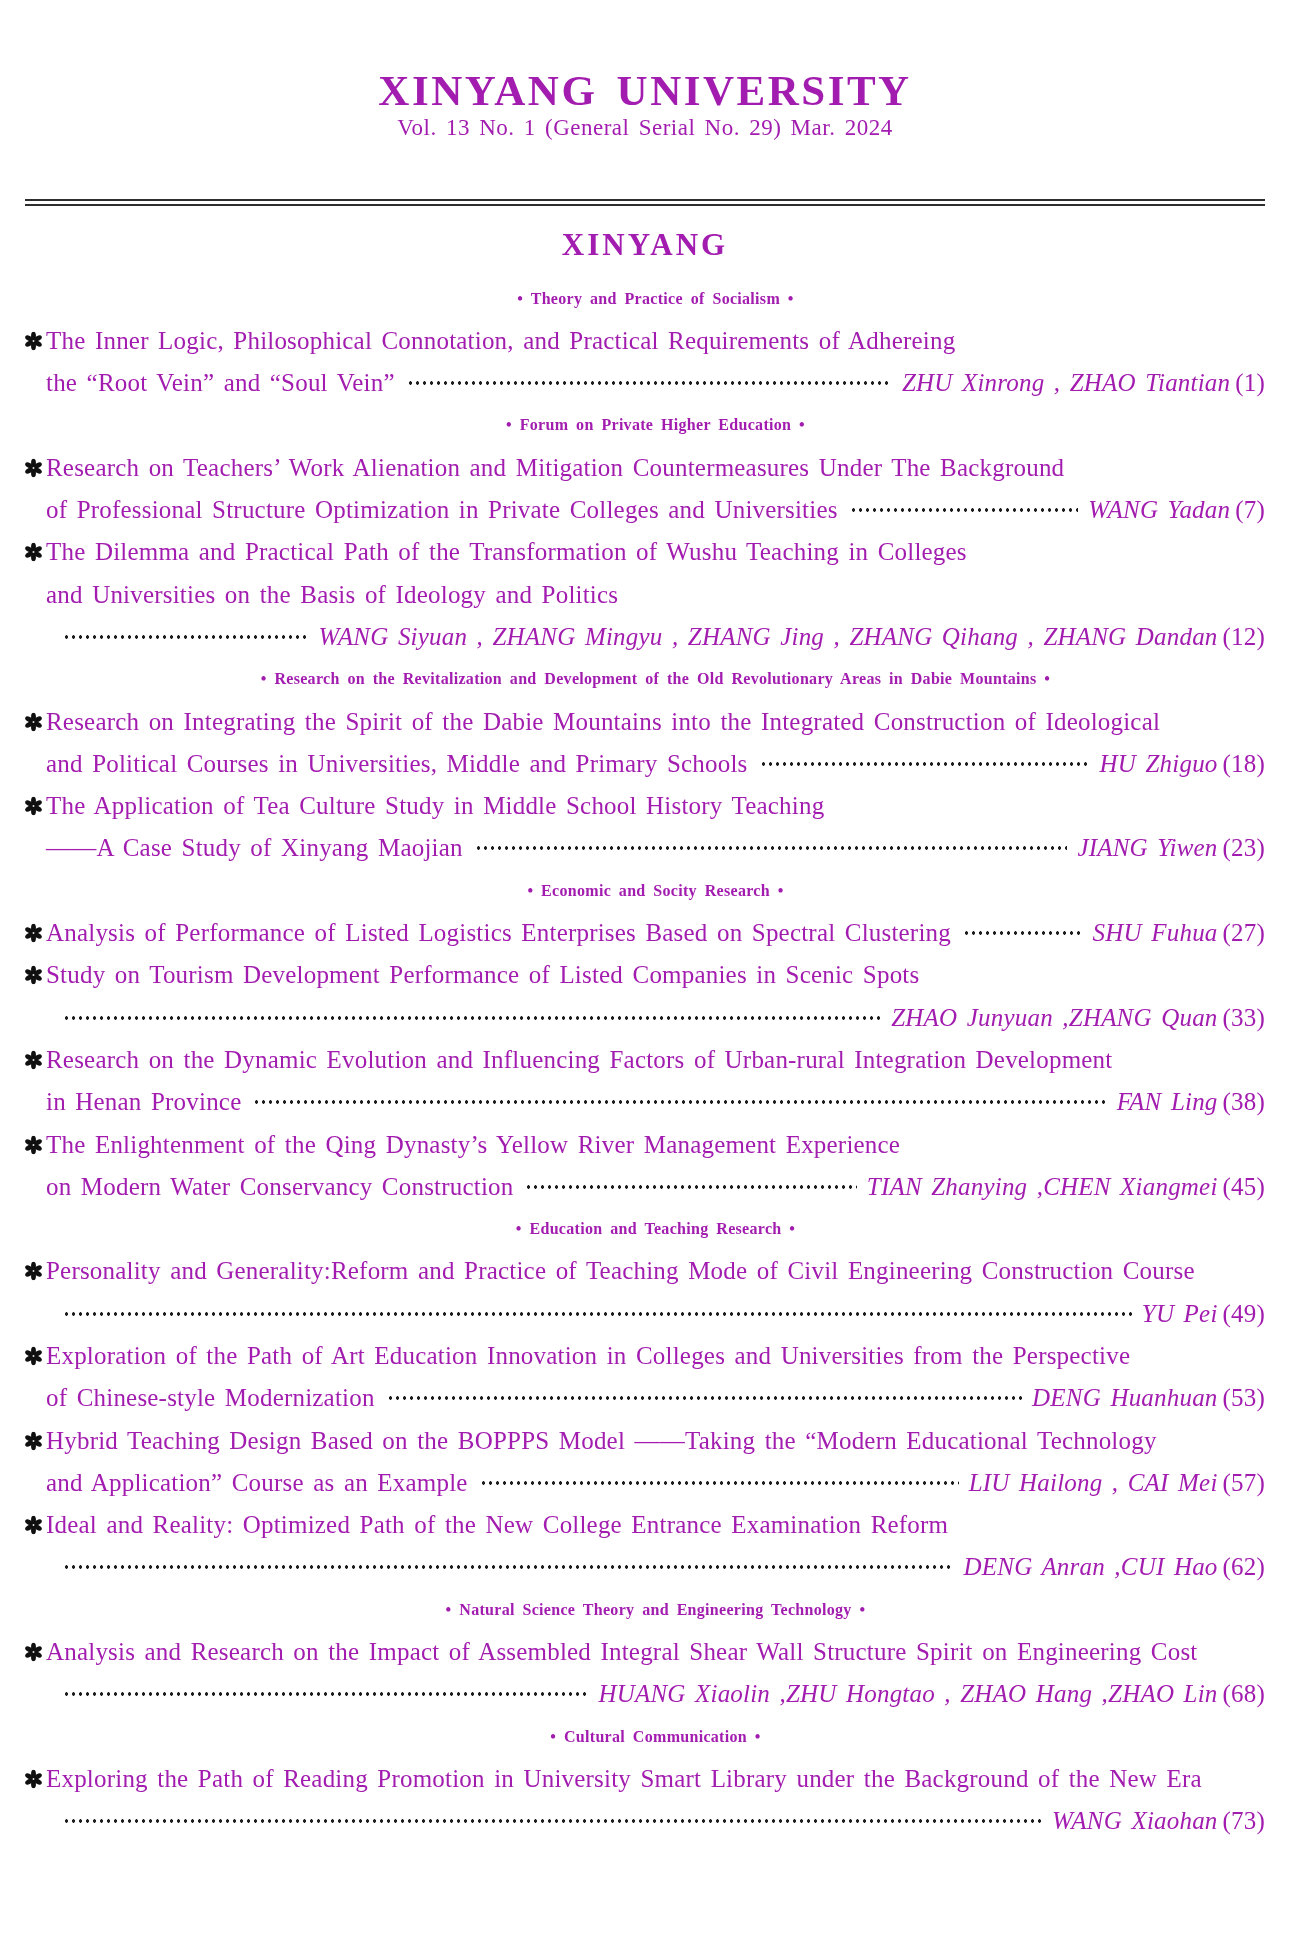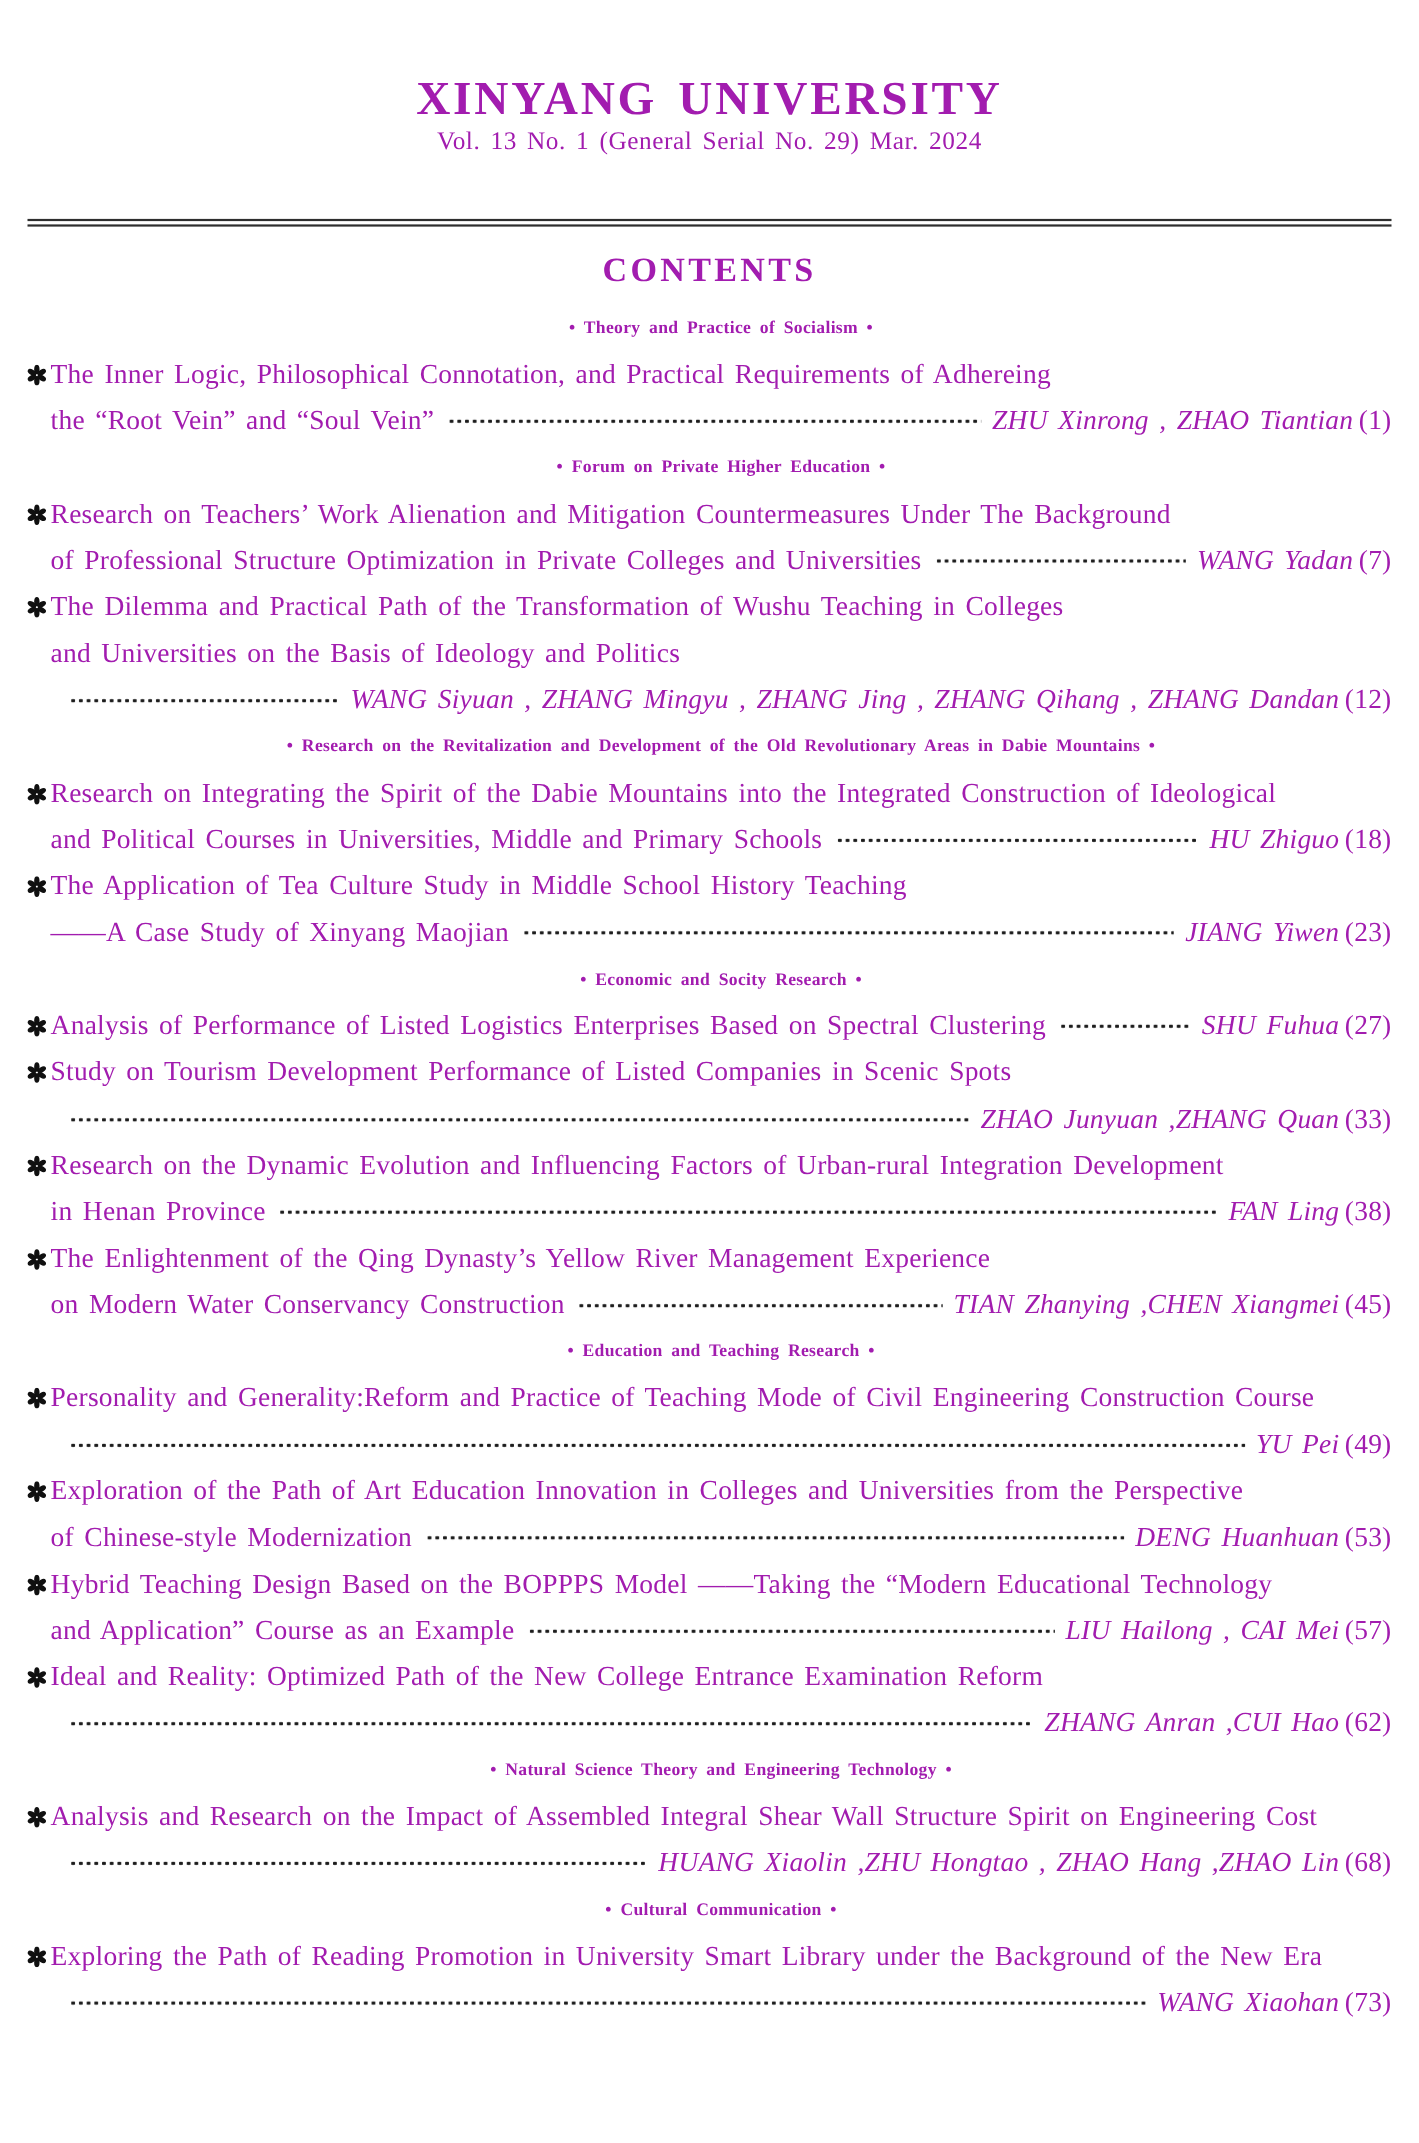--- a/index.html
+++ b/index.html
@@ -84,21 +84,21 @@
 </style>
 </head>
 <body>
 
 <div class="page">
 
   <div class="hdr">
     <h1 class="journal-title">XINYANG UNIVERSITY</h1>
     <div class="issue-line">Vol. 13 No. 1 (General Serial No. 29) Mar. 2024</div>
     <div class="double-rule"></div>
-    <h2 class="contents-heading">CONTENTS</h2>
+    <h2 class="contents-heading">XINYANG</h2>
   </div>
 
   <div class="toc">
 
     <div class="row section">
       <span class="t">• Theory and Practice of Socialism •</span>
     </div>
 
     <div class="row">
       <span class="star">
@@ -387,21 +387,21 @@
               <ellipse cx="12" cy="5.6" rx="3.1" ry="5.4" transform="rotate(180 12 12)"></ellipse>
               <ellipse cx="12" cy="5.6" rx="3.1" ry="5.4" transform="rotate(240 12 12)"></ellipse>
               <ellipse cx="12" cy="5.6" rx="3.1" ry="5.4" transform="rotate(300 12 12)"></ellipse>
             </g>
           </svg>
         </span>
       <span class="t">Ideal and Reality: Optimized Path of the New College Entrance Examination Reform</span>
     </div>
     <div class="row lead-row">
       <span class="leader"></span>
-      <span class="authors">ZHANG Anran ,CUI Hao</span>
+      <span class="authors">DENG Anran ,CUI Hao</span>
       <span class="pg">(62)</span>
     </div>
 
     <div class="row section">
       <span class="t">• Natural Science Theory and Engineering Technology •</span>
     </div>
 
     <div class="row">
       <span class="star">
           <svg width="19" height="19" viewBox="0 0 24 24">

